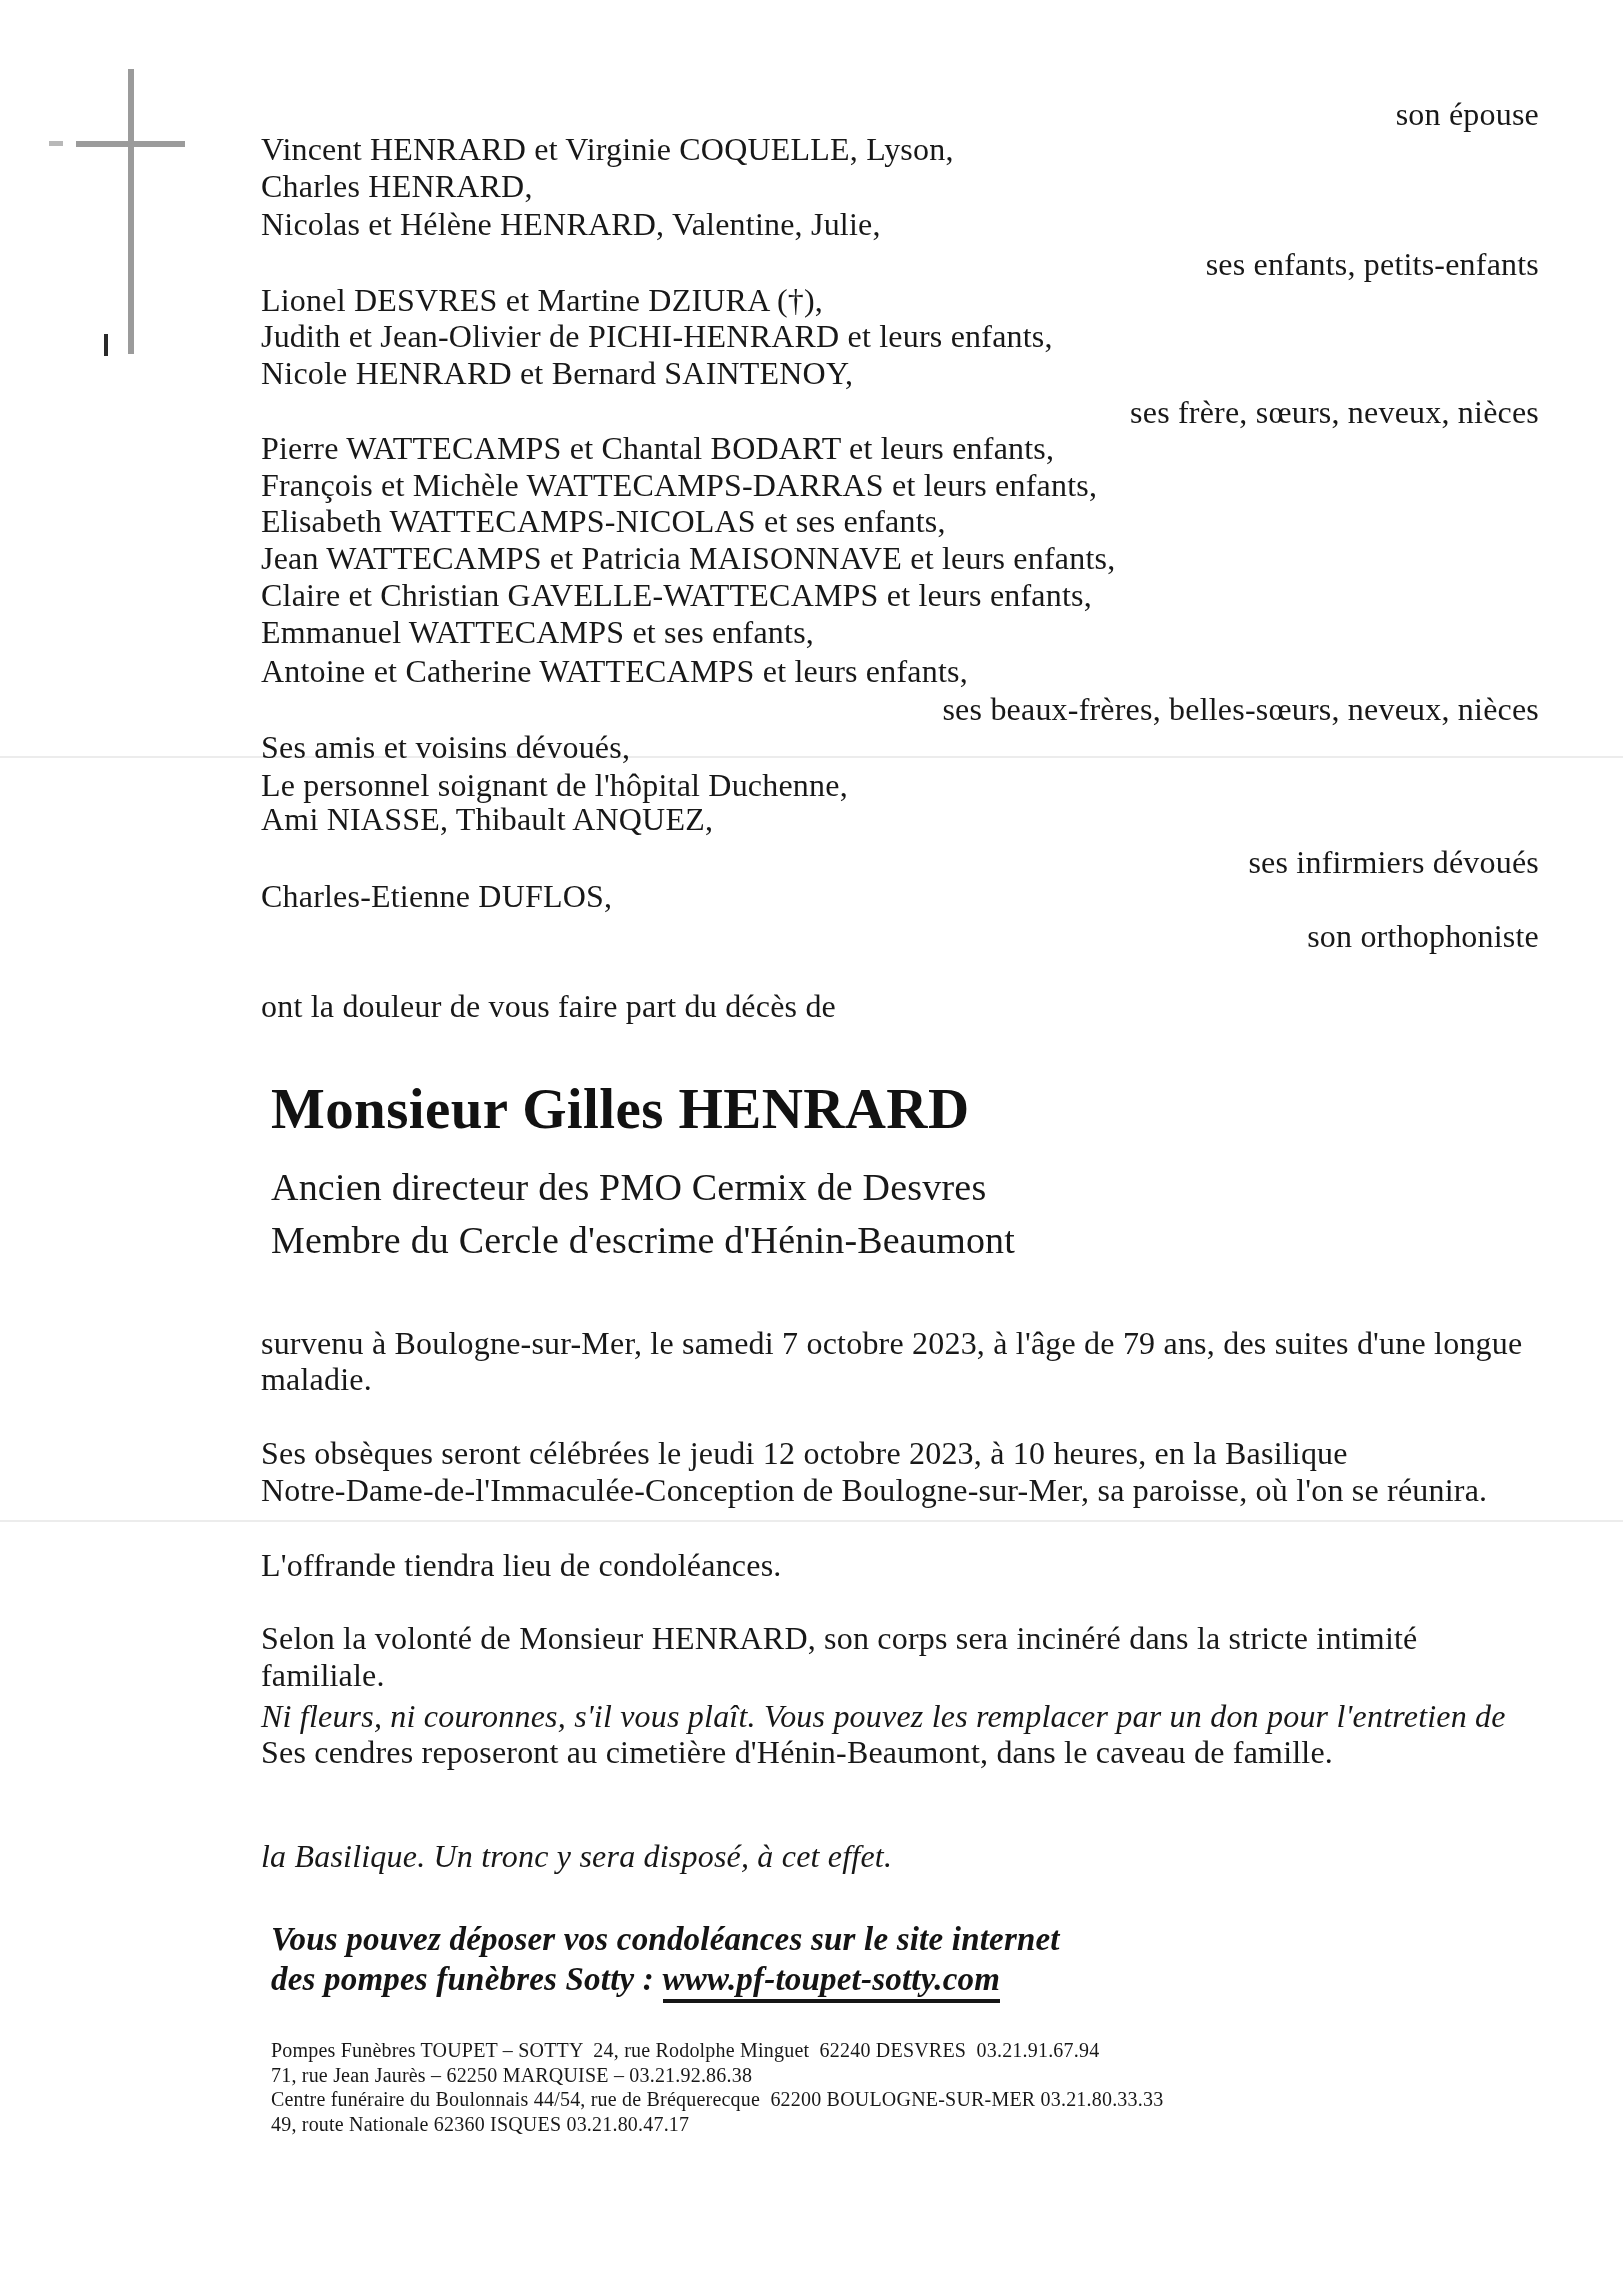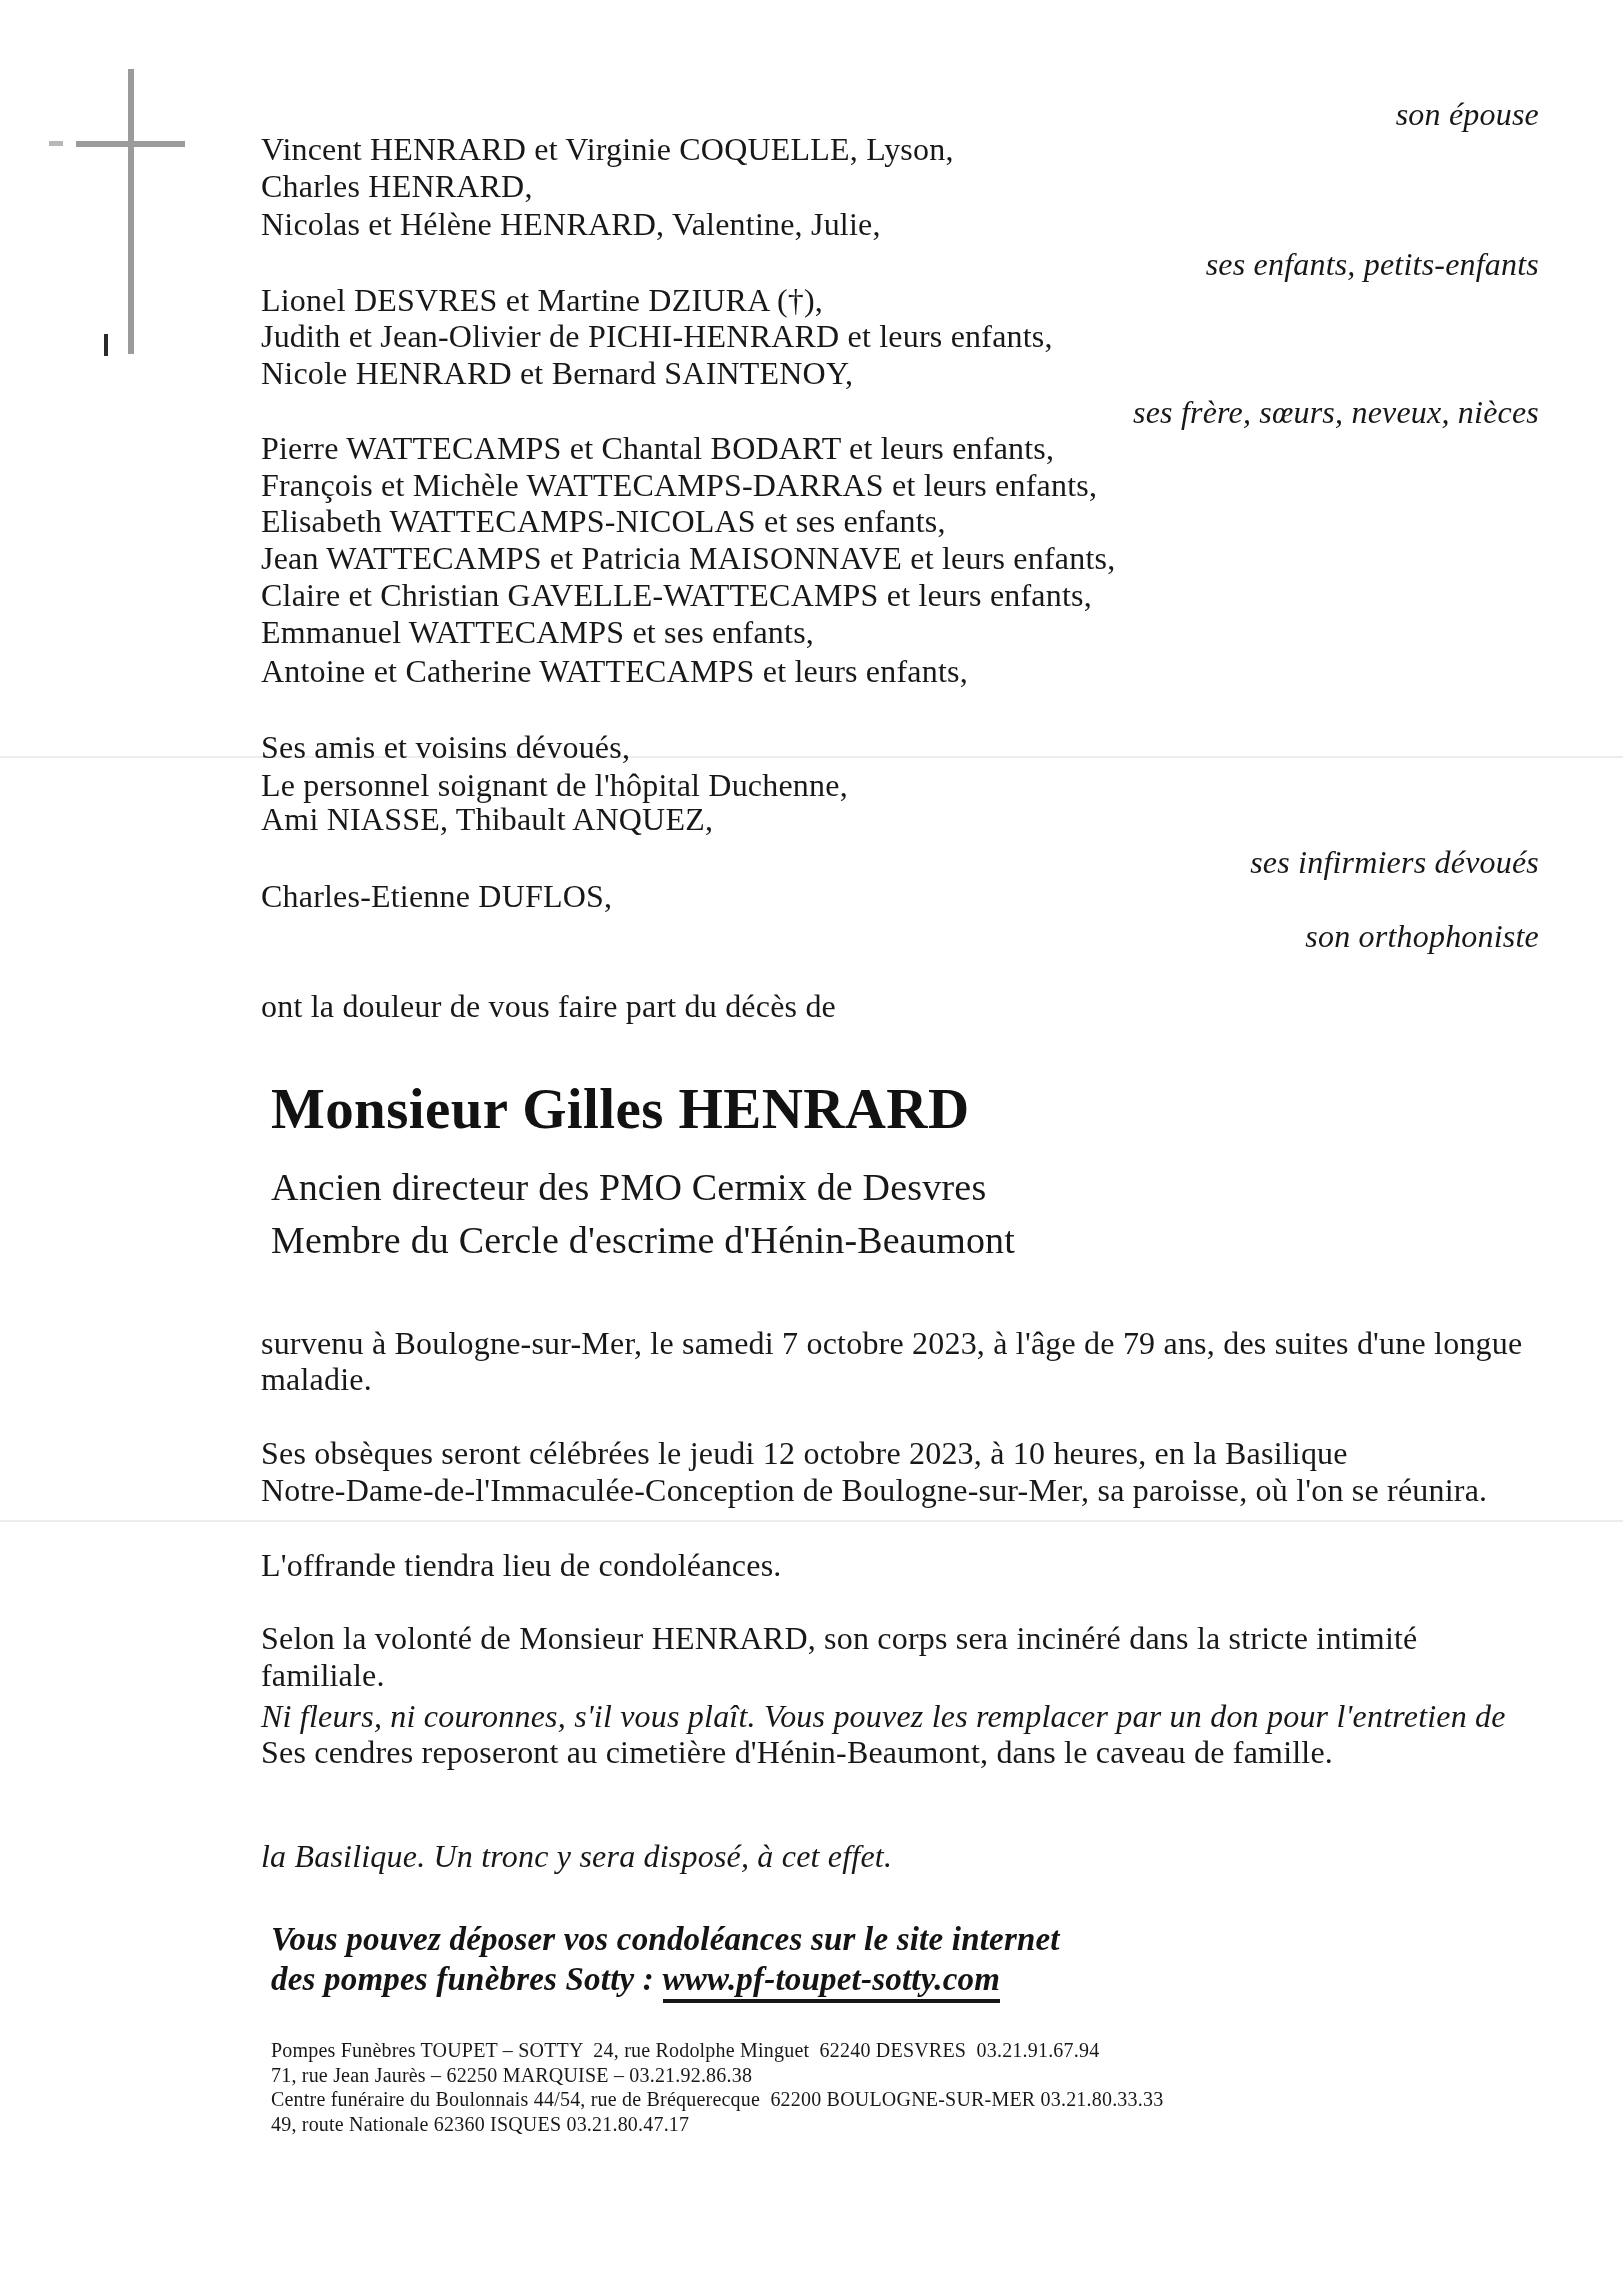--- a/index.html
+++ b/index.html
@@ -13,21 +13,21 @@
     color:#181818;
   }
   .line{
     position:absolute;
     font-size:32px;
     line-height:37px;
     white-space:pre;
     letter-spacing:0.2px;
   }
   .L{left:261px;}
-  .R{right:85px;font-style:italic;}
+  .R{right:85px;}
   .C{left:271px;width:1275px;text-align:left;}
   .it{font-style:italic;}
   .title{font-size:57px;line-height:62px;font-weight:bold;letter-spacing:0.4px;color:#121212;}
   .sub{font-size:38px;line-height:45px;}
   .cond{font-size:33px;line-height:40px;font-weight:bold;font-style:italic;color:#141414;}
   .F{font-size:20px;line-height:25px;letter-spacing:0.2px;}
   .url{border-bottom:4.8px solid #161616;padding-bottom:1.6px;}
   
   .cross-v{position:absolute;left:128px;top:69px;width:6.4px;height:285px;background:#9b9b9b;}
   .cross-h{position:absolute;left:76px;top:141px;width:109px;height:6.4px;background:#9b9b9b;}
@@ -62,20 +62,21 @@
   <div class="line L" style="top:318px">Judith et Jean-Olivier de PICHI-HENRARD et leurs enfants,</div>
   <div class="line L" style="top:355px">Nicole HENRARD et Bernard SAINTENOY,</div>
   <div class="line R" style="top:394px">ses frère, sœurs, neveux, nièces</div>
   <div class="line L" style="top:430px">Pierre WATTECAMPS et Chantal BODART et leurs enfants,</div>
   <div class="line L" style="top:467px">François et Michèle WATTECAMPS-DARRAS et leurs enfants,</div>
   <div class="line L" style="top:503px">Elisabeth WATTECAMPS-NICOLAS et ses enfants,</div>
   <div class="line L" style="top:540px">Jean WATTECAMPS et Patricia MAISONNAVE et leurs enfants,</div>
   <div class="line L" style="top:577px">Claire et Christian GAVELLE-WATTECAMPS et leurs enfants,</div>
   <div class="line L" style="top:614px">Emmanuel WATTECAMPS et ses enfants,</div>
   <div class="line L" style="top:653px">Antoine et Catherine WATTECAMPS et leurs enfants,</div>
+  <div class="line R" style="top:691px">ses beaux-frères, belles-sœurs, neveux, nièces</div>
   <div class="line L" style="top:729px">Ses amis et voisins dévoués,</div>
   <div class="line L" style="top:767px">Le personnel soignant de l'hôpital Duchenne,</div>
   <div class="line L" style="top:801px">Ami NIASSE, Thibault ANQUEZ,</div>
   <div class="line R" style="top:844px">ses infirmiers dévoués</div>
   <div class="line L" style="top:878px">Charles-Etienne DUFLOS,</div>
   <div class="line R" style="top:918px">son orthophoniste</div>
 
   <div class="line L" style="top:988px">ont la douleur de vous faire part du décès de</div>
 
   <div class="line C title" style="top:1078px">Monsieur Gilles HENRARD</div>

